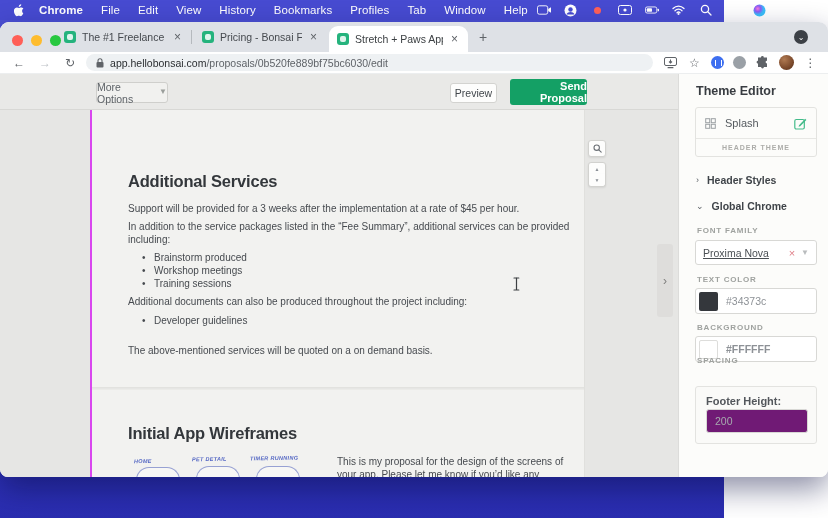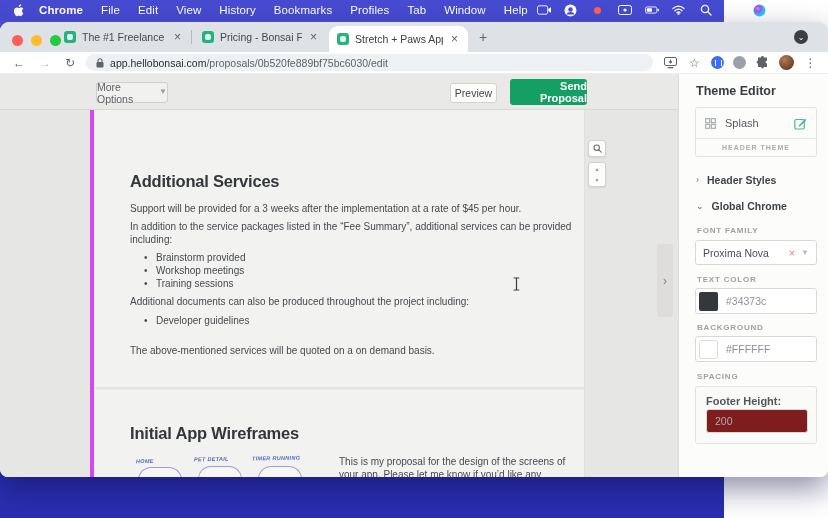--- a/index.html
+++ b/index.html
@@ -70,21 +70,21 @@
     font-size:10.5px; border-radius:3px; }
   .btn.more { left:96px; top:8px; width:72px; height:21px; background:#f1f1ef;
     border:1px solid #cfcfcc; color:#5d6267; gap:5px; }
   .btn.more .chev { font-size:8px; color:#9a9e9b; margin-top:-2px; }
   .btn.preview { left:450px; top:9px; width:47px; height:20px; background:#fdfdfc;
     border:1px solid #d3d3d0; color:#42474c; }
   .btn.send { left:510px; top:5px; width:77px; height:26px; background:#14a065;
     color:#fff; font-weight:700; font-size:11px;text-align:right; }
 
   .page { position:absolute; left:90px; top:36px; width:495px; bottom:0; background:#f2f2f0;
-    border-left:4px solid #d946ef; border-right:1px solid #e0e0dd; overflow:hidden; }
+    border-left:2px solid #d946ef; border-right:1px solid #e0e0dd; overflow:hidden; }
   .h1 { position:absolute; left:36px; font-size:16.5px; font-weight:700; color:#33373b;
     letter-spacing:-.2px; }
   .para { position:absolute; left:36px; width:452px; font-size:10px; line-height:13px; color:#464a4f; }
   .blist { position:absolute; left:50px; width:420px; font-size:10px; color:#464a4f; list-style:none; }
   .blist li { line-height:13px; padding-left:12px; position:relative; }
   .blist li::before { content:"•"; position:absolute; left:0; color:#464a4f; }
   .sectiondiv { position:absolute; left:0; right:0; top:277px; height:3px;
     border-top:1px solid #e2e2df; border-bottom:1px solid #ebebe8; background:#e6e6e4; }
 
   .wf-label { position:absolute; font-size:5.5px; font-style:italic; font-weight:700;
@@ -116,34 +116,34 @@
   .splash-row .lbl { flex:1; font-size:11px; color:#565b60; }
   .splash-sub { border-top:1px solid #e7e7e4; height:18px; display:flex; align-items:center;
     justify-content:center; font-size:7px; letter-spacing:1px; color:#acaca9; font-weight:700; }
   .acc-row { position:absolute; left:17px; display:flex; align-items:center; gap:8px;
     font-size:10.5px; font-weight:700; color:#3f4449; }
   .acc-row .ch { font-size:9px; color:#5a5f64; font-weight:400; }
   .flabel { position:absolute; left:18px; font-size:8px; letter-spacing:.8px; color:#9fa29f; font-weight:700; }
   .field { position:absolute; left:16px; width:122px; background:#fff; border:1px solid #d8d8d5;
     border-radius:3px; display:flex; align-items:center; }
   .field.fontsel { top:166px; height:25px; padding:0 7px; }
-  .field.fontsel .val { flex:1; font-size:10.5px; color:#4a4f54; }
+  .field.fontsel .val { flex:1; font-size:10.5px; color:#4a4f54;text-decoration:underline; }
   .field.fontsel .x { color:#e0808a; font-size:11px; margin-right:6px; }
   .field.fontsel .dd { color:#b9bcbe; font-size:8px; }
   .field.color { height:26px; padding:3px; gap:8px; }
-  .field.color.tc { top:214px; } .field.color.bg { top:262px; }
+  .field.color.tc { top:214px; } .field.color.bg { top:262px;font-weight:bold; }
   .swatch { width:19px; height:19px; border-radius:2px; flex:none; }
   .swatch.dark { background:#34373c; }
   .swatch.white { background:#fff; border:1px solid #dddddb; }
   .hexval { font-size:10.5px; color:#8d9196; }
   .spacing-card { position:absolute; left:16px; top:312px; width:122px; height:58px;
     border:1px solid #e3e3e0; border-radius:3px; background:#fafaf8; }
   .spacing-card .sc-lbl { position:absolute; left:10px; top:8px; font-size:11px; font-weight:700; color:#53575c; }
   .spacing-card input { position:absolute; left:10px; top:22px; width:102px; height:24px;
-    background:#7f1d1d; border:1px solid #d8d8d5; border-radius:3px; font-size:10.5px;
+    background:#701a75; border:1px solid #d8d8d5; border-radius:3px; font-size:10.5px;
     color:#a7abaf; padding-left:8px; font-family:inherit; }
 
   svg { display:block; }
 </style>
 </head>
 <body>
 
 <div class="screen">
 
   <div class="menubar">
@@ -306,21 +306,21 @@
         <span class="chev">▼</span>
       </div>
       <div class="btn preview">Preview</div>
       <div class="btn send">Send Proposal</div>
 
       <div class="page">
         <div class="h1" style="top:62px">Additional Services</div>
         <div class="para" style="top:92px">Support will be provided for a 3 weeks after the implementation at a rate of $45 per hour.</div>
         <div class="para" style="top:110px">In addition to the service packages listed in the “Fee Summary”, additional services can be provided including:</div>
         <ul class="blist" style="top:141px">
-          <li>Brainstorm provided</li>
+          <li>Brainstorm produced</li>
           <li>Workshop meetings</li>
           <li>Training sessions</li>
         </ul>
         <div class="para" style="top:185px">Additional documents can also be produced throughout the project including:</div>
         <ul class="blist" style="top:204px">
           <li>Developer guidelines</li>
         </ul>
         <div class="para" style="top:234px">The above-mentioned services will be quoted on a on demand basis.</div>
 
         <div class="sectiondiv"></div>
@@ -398,21 +398,21 @@
         <span class="swatch dark"></span>
         <span class="hexval">#34373c</span>
       </div>
 
       <div class="flabel" style="top:249px">BACKGROUND</div>
       <div class="field color bg">
         <span class="swatch white"></span>
         <span class="hexval">#FFFFFF</span>
       </div>
 
-      <div class="flabel" style="top:298px">SPACING</div>
+      <div class="flabel" style="top:282px">SPACING</div>
       <div class="spacing-card">
         <div class="sc-lbl">Footer Height:</div>
         <input type="text" value="200" style="">
       </div>
     </div>
 
   </div>
 </div>
 
 </body></html>

